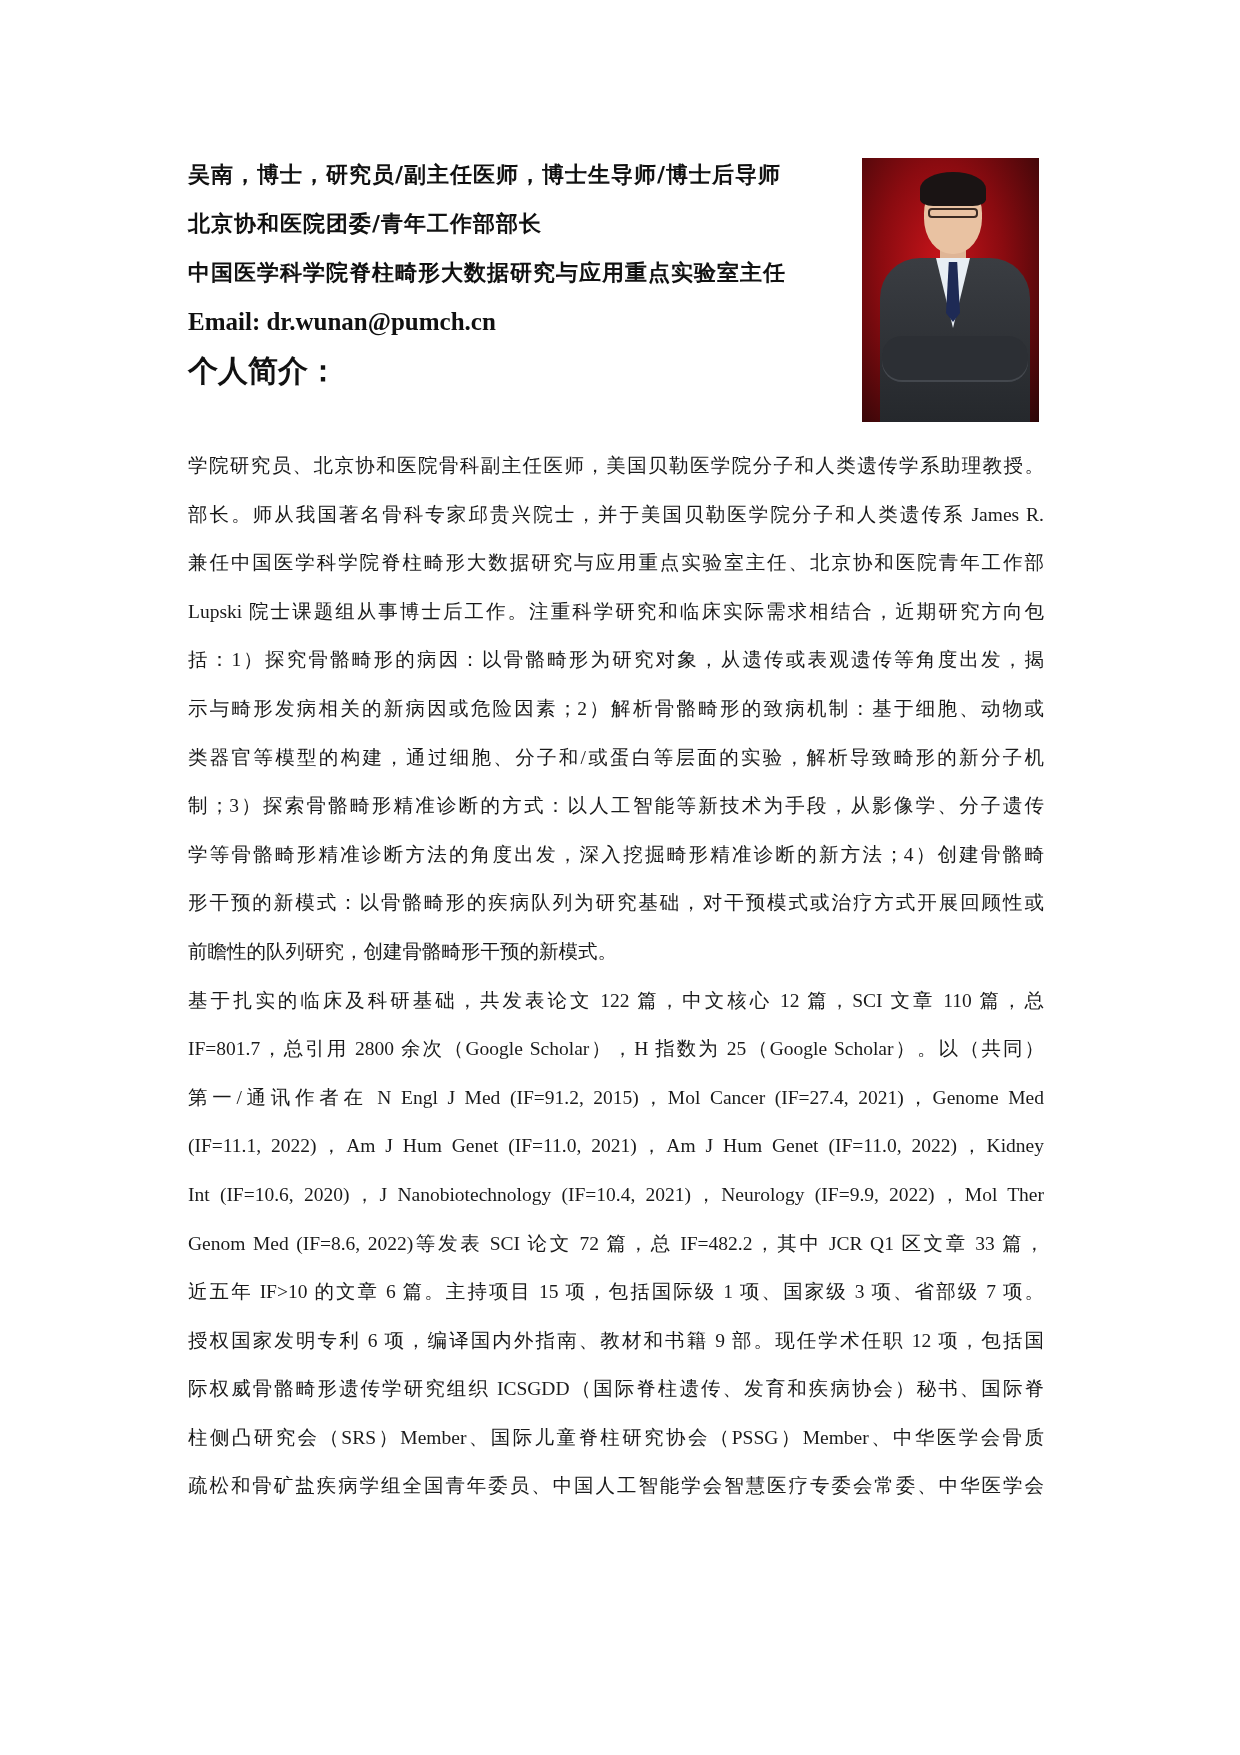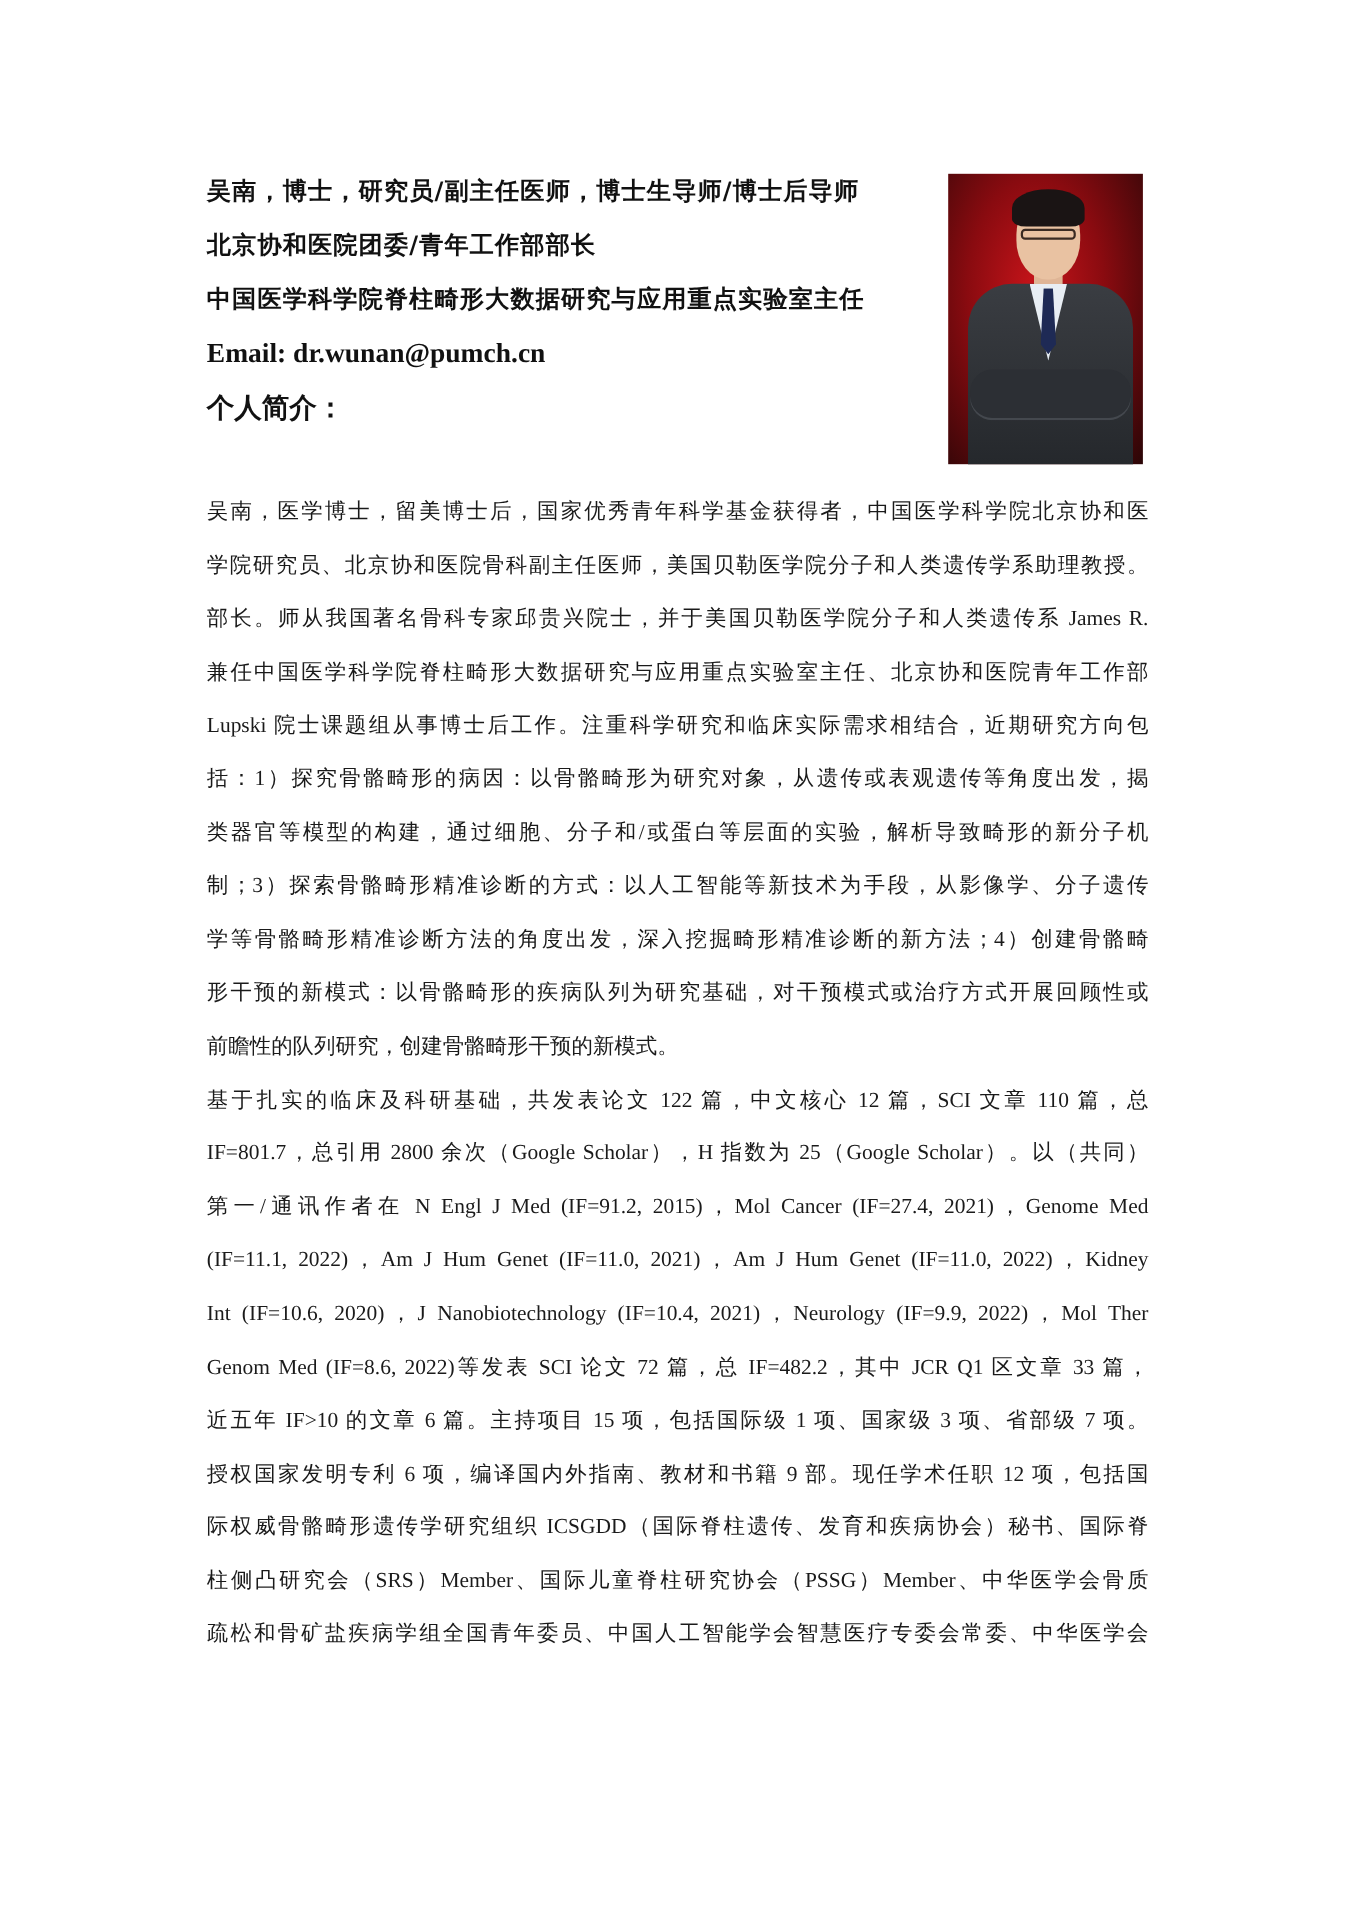--- a/index.html
+++ b/index.html
@@ -10,21 +10,21 @@
     font-family: "DejaVu Sans", sans-serif;
     font-weight: bold; font-size: 22px; line-height: 49px; height: 49px;
     white-space: nowrap; letter-spacing: 1px; color: #111;
   }
   .email {
     font-family: "Liberation Serif", serif; font-weight: bold;
     font-size: 25px; line-height: 49px; height: 49px; white-space: nowrap;
   }
   .section-title {
     font-family: "DejaVu Sans", sans-serif; font-weight: bold;
-    font-size: 25px; line-height: 49px; height: 49px; white-space: nowrap;
+    font-size: 30px; line-height: 49px; height: 49px; white-space: nowrap;
   }
   .photo {
     position: absolute; left: 862px; top: 158px; width: 177px; height: 264px;
     background: radial-gradient(ellipse at 45% 40%, #c8141a 0%, #8a0b10 45%, #2a0607 100%);
     overflow: hidden;
   }
   .photo .head { position: absolute; left: 62px; top: 22px; width: 58px; height: 74px;
     background: #e9c2a2; border-radius: 45% 45% 48% 48%; }
   .photo .hair { position: absolute; left: 58px; top: 14px; width: 66px; height: 34px;
     background: #1a1414; border-radius: 50% 50% 20% 20%; }
@@ -66,26 +66,26 @@
     <div class="shirt"></div>
     <div class="tie"></div>
     <div class="head"></div>
     <div class="hair"></div>
     <div class="glasses"></div>
     <div class="arms"></div>
   </div>
 
   <div class="body-block">
     <div>
-      <div class="bline">吴南，医学博士，留美博士后，国家优秀青年科学基金获得者，中国医学科学院北京协和医</div>
       <div class="bline">学院研究员、北京协和医院骨科副主任医师，美国贝勒医学院分子和人类遗传学系助理教授。</div>
       <div class="bline">部长。师从我国著名骨科专家邱贵兴院士，并于美国贝勒医学院分子和人类遗传系 James R.</div>
       <div class="bline">兼任中国医学科学院脊柱畸形大数据研究与应用重点实验室主任、北京协和医院青年工作部</div>
       <div class="bline">Lupski 院士课题组从事博士后工作。注重科学研究和临床实际需求相结合，近期研究方向包</div>
       <div class="bline">括：1）探究骨骼畸形的病因：以骨骼畸形为研究对象，从遗传或表观遗传等角度出发，揭</div>
+      <div class="bline">示与畸形发病相关的新病因或危险因素；2）解析骨骼畸形的致病机制：基于细胞、动物或</div>
       <div class="bline">类器官等模型的构建，通过细胞、分子和/或蛋白等层面的实验，解析导致畸形的新分子机</div>
       <div class="bline">制；3）探索骨骼畸形精准诊断的方式：以人工智能等新技术为手段，从影像学、分子遗传</div>
       <div class="bline">学等骨骼畸形精准诊断方法的角度出发，深入挖掘畸形精准诊断的新方法；4）创建骨骼畸</div>
       <div class="bline">形干预的新模式：以骨骼畸形的疾病队列为研究基础，对干预模式或治疗方式开展回顾性或</div>
       <div class="bline last">前瞻性的队列研究，创建骨骼畸形干预的新模式。</div>
     </div>
     <div>
       <div class="bline">基于扎实的临床及科研基础，共发表论文 122 篇，中文核心 12 篇，SCI 文章 110 篇，总</div>
       <div class="bline">IF=801.7，总引用 2800 余次（Google Scholar），H 指数为 25（Google Scholar）。以（共同）</div>
       <div class="bline">第一/通讯作者在 N Engl J Med (IF=91.2, 2015)，Mol Cancer (IF=27.4, 2021)，Genome Med</div>

